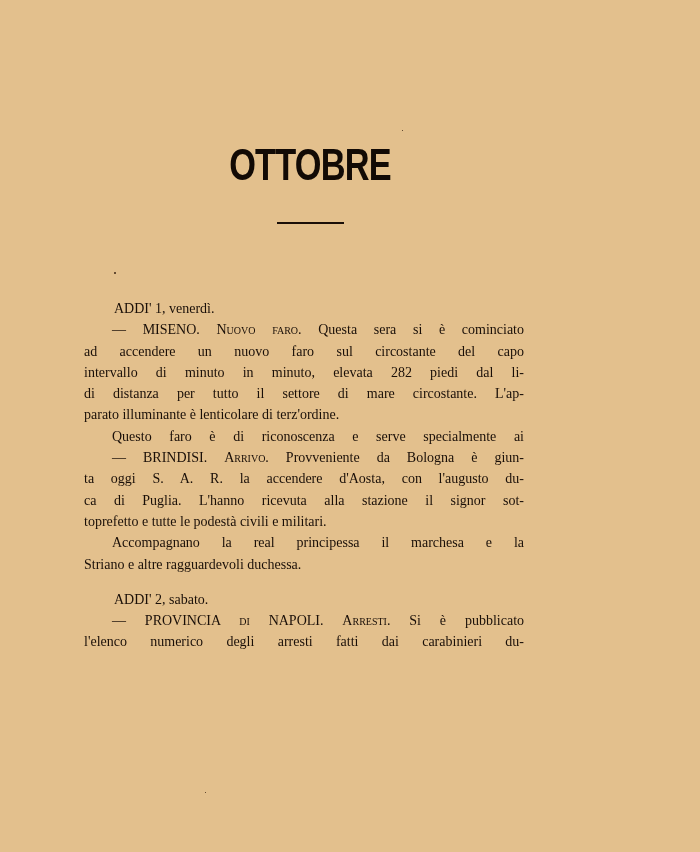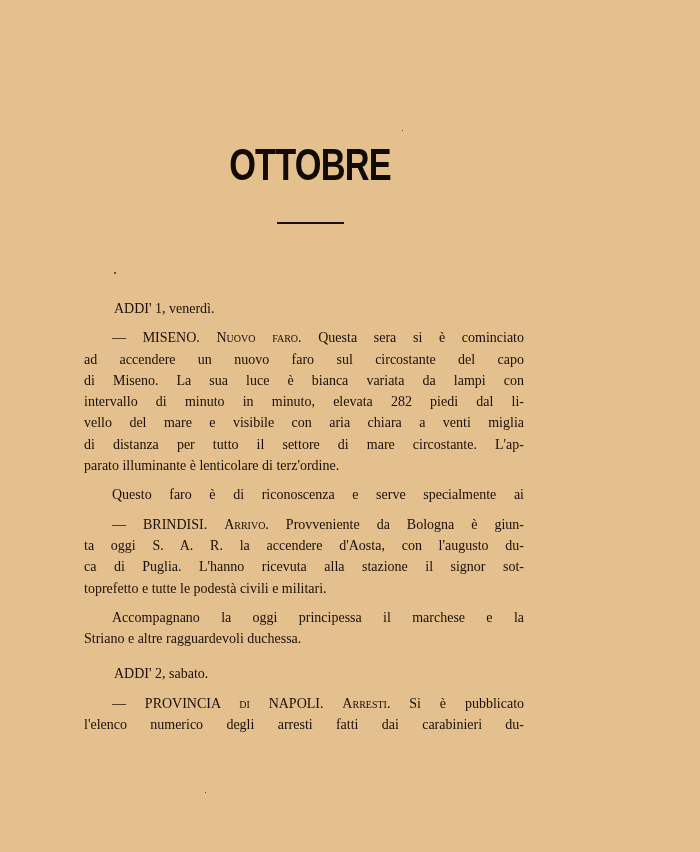--- a/index.html
+++ b/index.html
@@ -62,21 +62,20 @@
       white-space: nowrap;
       text-align: justify;
       text-align-last: justify;
       height: 21.3px;
     }
     .line.last {
       text-align-last: left;
     }
     .indent {
       padding-left: 28px;
-      margin-top: 8px;
     }
     .date {
       padding-left: 30px;
       text-align-last: left;
     }
     .sc {
       font-variant: small-caps;
     }
     .gap {
       height: 14px;
@@ -97,38 +96,36 @@
   <div class="body-text">
 
     <div class="line date">ADDI' 1, venerdì.</div>
 
     <div class="line indent">
       <span>— MISENO.</span>
       <span class="sc">Nuovo faro.</span>
       <span>Questa sera si è cominciato</span>
     </div>
     <div class="line">ad accendere un nuovo faro sul circostante del capo</div>
-    <div class="line">di Miseno. La sua luce è bianca variata da lampi con</div>
     <div class="line">intervallo di minuto in minuto, elevata 282 piedi dal li-</div>
-    <div class="line">vello del mare e visibile con aria chiara a venti miglia</div>
     <div class="line">di distanza per tutto il settore di mare circostante. L'ap-</div>
     <div class="line last">parato illuminante è lenticolare di terz'ordine.</div>
 
     <div class="line indent">Questo faro è di riconoscenza e serve specialmente ai</div>
 
     <div class="line indent">
       <span>— BRINDISI.</span>
       <span class="sc">Arrivo.</span>
       <span>Provveniente da Bologna è giun-</span>
     </div>
     <div class="line">ta oggi S. A. R. la accendere d'Aosta, con l'augusto du-</div>
     <div class="line">ca di Puglia. L'hanno ricevuta alla stazione il signor sot-</div>
     <div class="line last">toprefetto e tutte le podestà civili e militari.</div>
 
-    <div class="line indent">Accompagnano la oggi principessa il marchese e la</div>
+    <div class="line indent">Accompagnano la real principessa il marchesa e la</div>
     <div class="line last">Striano e altre ragguardevoli duchessa.</div>
 
     <div class="gap"></div>
 
     <div class="line date">ADDI' 2, sabato.</div>
 
     <div class="line indent">
       <span>— PROVINCIA</span>
       <span class="sc">di</span>
       <span>NAPOLI.</span>

